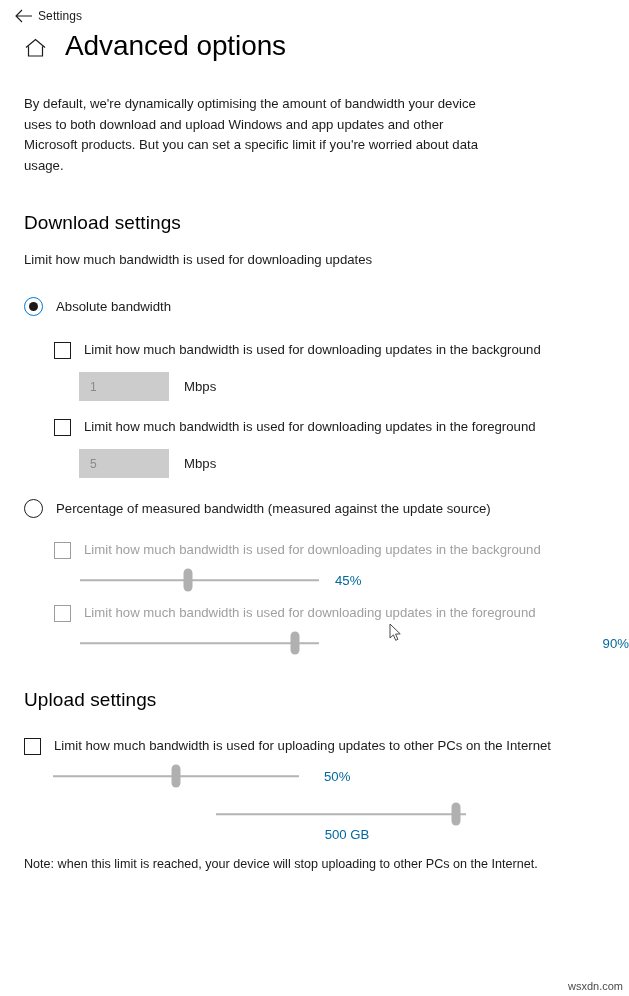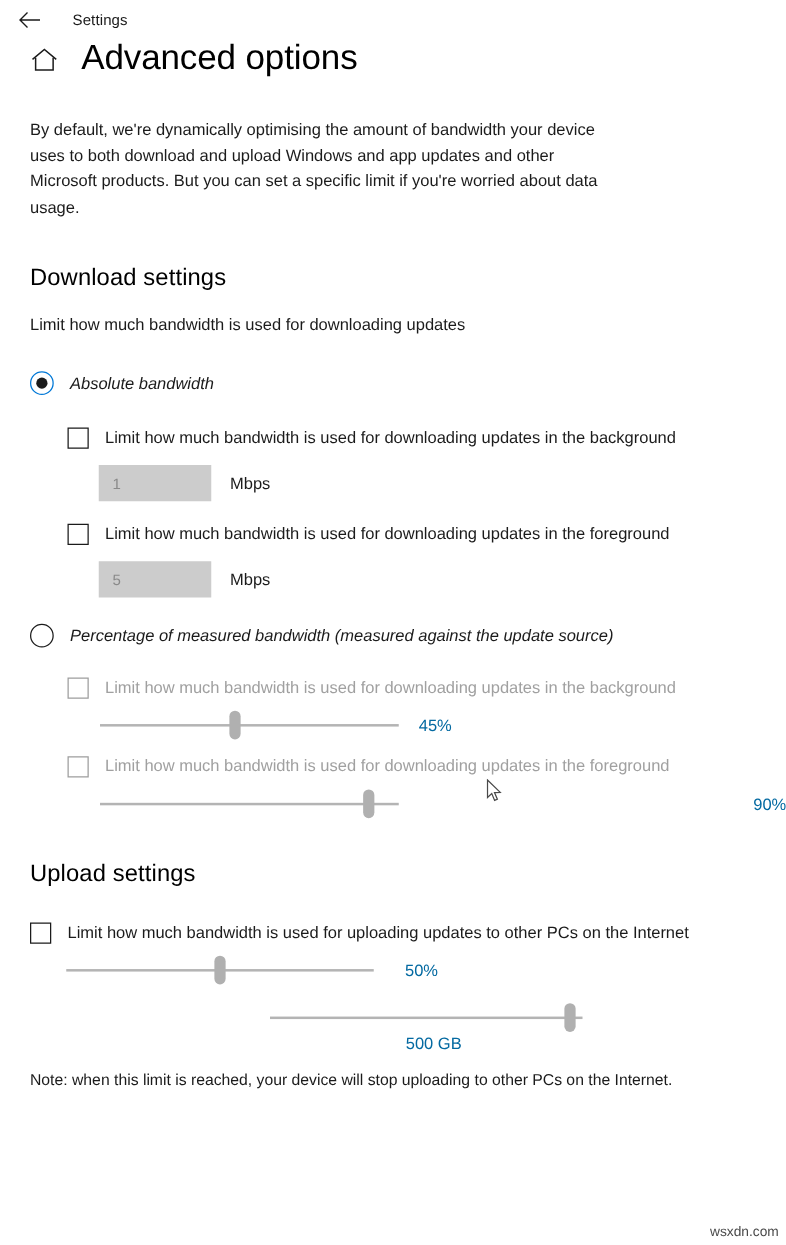--- a/index.html
+++ b/index.html
@@ -16,21 +16,20 @@
     color: #000000;
     overflow: hidden;
   }
 
   
   .titlebar {
     height: 32px;
     display: flex;
     align-items: center;
     padding-left: 10px;
-    gap: 20px;
   }
   .back-btn {
     width: 28px;
     height: 26px;
     display: flex;
     align-items: center;
     justify-content: center;
     cursor: default;
   }
   .back-btn svg { display: block; }
@@ -115,21 +114,20 @@
     border-radius: 50%;
     background: #1b1b1b;
   }
   .radio.unchecked {
     border-color: #1b1b1b;
     border-width: 1.4px;
   }
   .radio-label {
     font-size: 13.2px;
     color: #1b1b1b;
-    font-style: italic;
   }
 
   
   .check-row {
     display: flex;
     align-items: flex-start;
     gap: 13px;
   }
   .check-row.indent { margin-left: 30px; }
   .checkbox {

